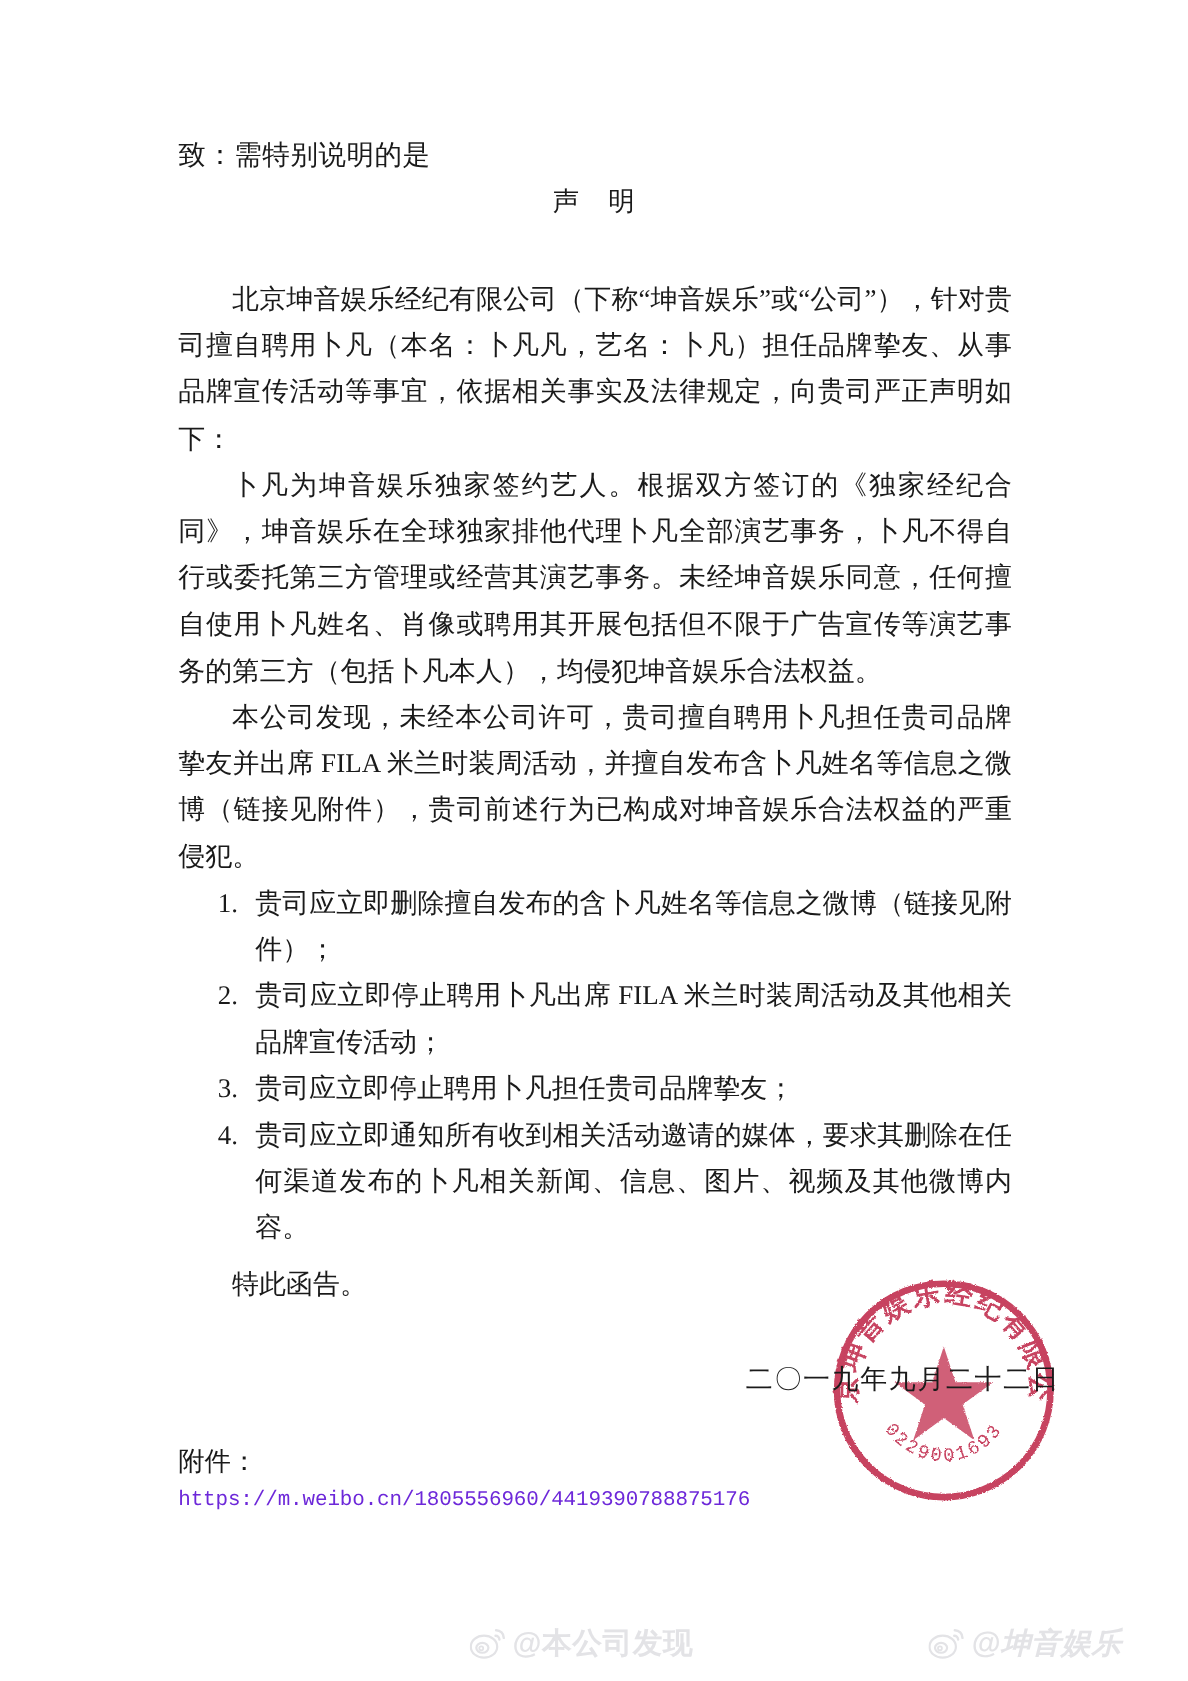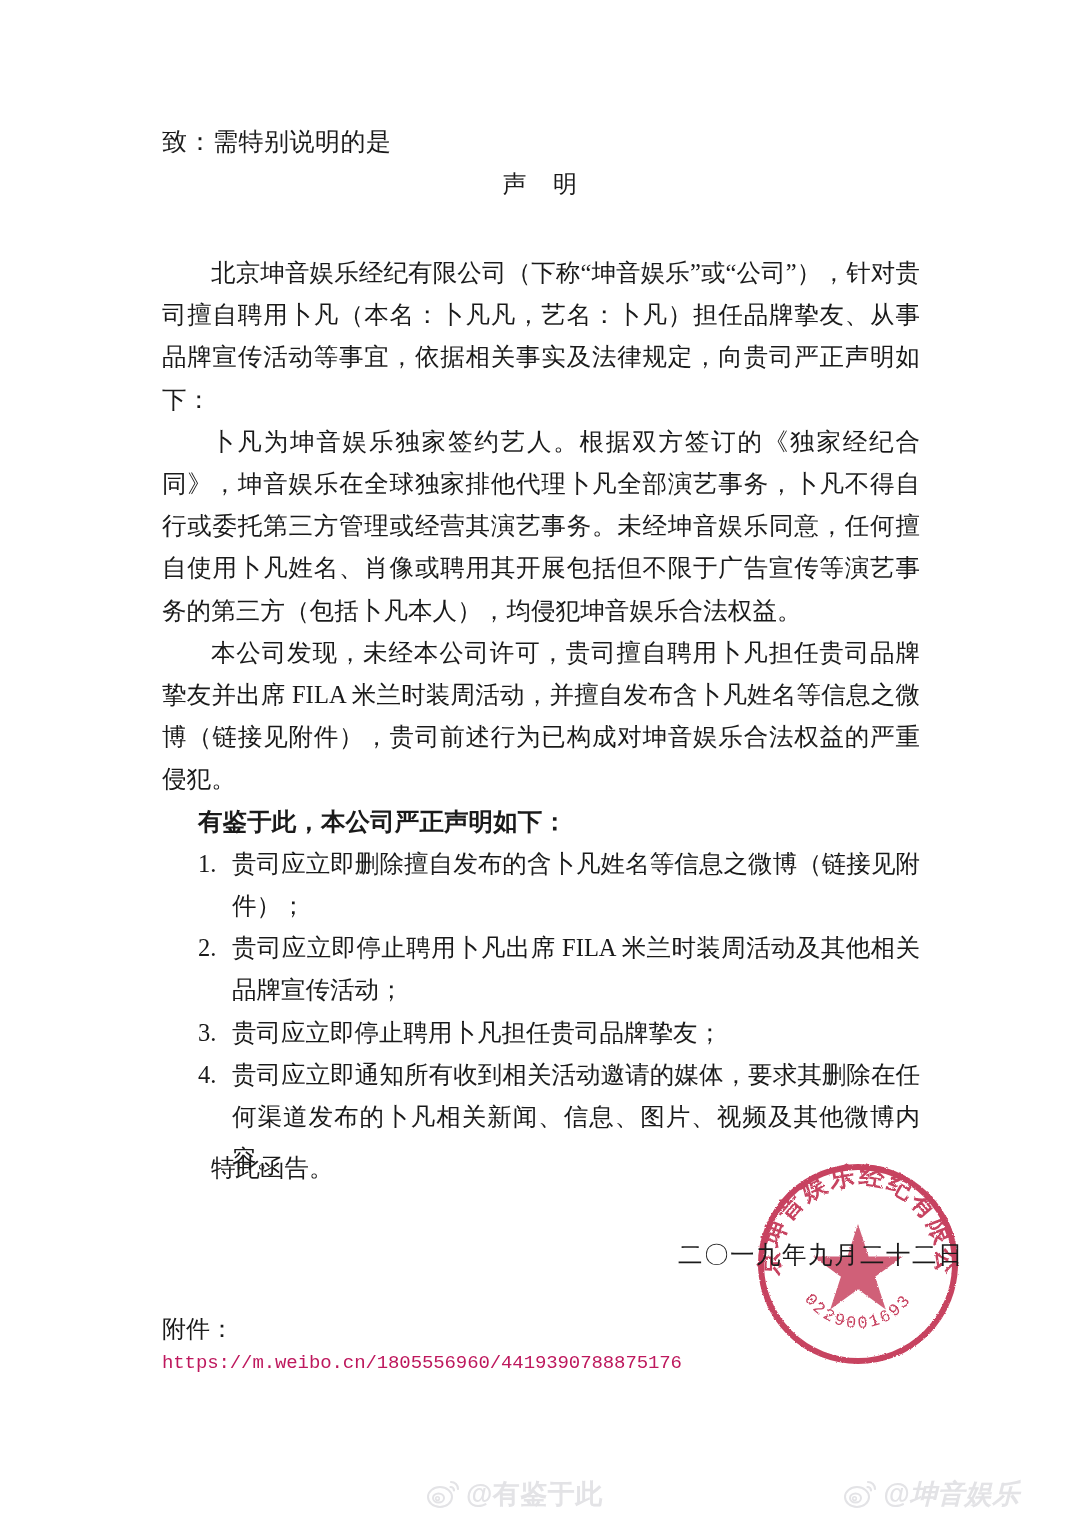--- a/index.html
+++ b/index.html
@@ -141,21 +141,21 @@
     top: 1312px;
     font-size: 24px;
     line-height: 34px;
   }
   .attachment .att-label { display: block; }
   .attachment .att-url {
     display: block;
     font-family: "Liberation Mono", "DejaVu Sans Mono", monospace;
     font-size: 19px;
     letter-spacing: -0.1px;
-    color: #be185d;
+    color: #6d28d9;
   }
 
   
   .watermark {
     position: absolute;
     display: flex;
     align-items: center;
     gap: 5px;
     color: #e3e3e6;
     font-family: "Liberation Sans", sans-serif;
@@ -179,21 +179,20 @@
 
   <div class="doc-title">
     <span>声</span><span class="sp"></span><span>明</span>
   </div>
 
   <div class="body-block">
     <p class="para">北京坤音娱乐经纪有限公司（下称“坤音娱乐”或“公司”），针对贵司擅自聘用卜凡（本名：卜凡凡，艺名：卜凡）担任品牌挚友、从事品牌宣传活动等事宜，依据相关事实及法律规定，向贵司严正声明如下：</p>
     <p class="para">卜凡为坤音娱乐独家签约艺人。根据双方签订的《独家经纪合同》，坤音娱乐在全球独家排他代理卜凡全部演艺事务，卜凡不得自行或委托第三方管理或经营其演艺事务。未经坤音娱乐同意，任何擅自使用卜凡姓名、肖像或聘用其开展包括但不限于广告宣传等演艺事务的第三方（包括卜凡本人），均侵犯坤音娱乐合法权益。</p>
     <p class="para">本公司发现，未经本公司许可，贵司擅自聘用卜凡担任贵司品牌挚友并出席 FILA 米兰时装周活动，并擅自发布含卜凡姓名等信息之微博（链接见附件），贵司前述行为已构成对坤音娱乐合法权益的严重侵犯。</p>
 
-    <p class="para bold">有鉴于此，本公司严正声明如下：</p>
 
     <ol class="claims">
       <li>
         <span class="num">1.</span>
         <span class="li-text">贵司应立即删除擅自发布的含卜凡姓名等信息之微博（链接见附件）；</span>
       </li>
       <li>
         <span class="num">2.</span>
         <span class="li-text">贵司应立即停止聘用卜凡出席 FILA 米兰时装周活动及其他相关品牌宣传活动；</span>
       </li>
@@ -250,21 +249,21 @@
   <div class="watermark wm-center">
     <span class="wb-logo">
       <svg viewBox="0 0 34 30" xmlns="http://www.w3.org/2000/svg" aria-hidden="true">
         <ellipse cx="13" cy="18" rx="12" ry="10" fill="none" stroke="#e3e3e6" stroke-width="2"></ellipse>
         <ellipse cx="11.5" cy="19" rx="5.5" ry="4.5" fill="none" stroke="#e3e3e6" stroke-width="2"></ellipse>
         <circle cx="10.5" cy="19.5" r="1.8" fill="none" stroke="#e3e3e6" stroke-width="1.6"></circle>
         <path d="M24 3 a7 7 0 0 1 7 7" fill="none" stroke="#e3e3e6" stroke-width="2.2" stroke-linecap="round"></path>
         <path d="M23.5 8 a3.5 3.5 0 0 1 3.5 3.5" fill="none" stroke="#e3e3e6" stroke-width="2.2" stroke-linecap="round"></path>
       </svg>
     </span>
-    <span>@有鉴于此</span>
+    <span>@本公司发现</span>
   </div>
 
   <div class="watermark wm-right">
     <span class="wb-logo">
       <svg viewBox="0 0 34 30" xmlns="http://www.w3.org/2000/svg" aria-hidden="true">
         <ellipse cx="13" cy="18" rx="12" ry="10" fill="none" stroke="#e3e3e6" stroke-width="2"></ellipse>
         <ellipse cx="11.5" cy="19" rx="5.5" ry="4.5" fill="none" stroke="#e3e3e6" stroke-width="2"></ellipse>
         <circle cx="10.5" cy="19.5" r="1.8" fill="none" stroke="#e3e3e6" stroke-width="1.6"></circle>
         <path d="M24 3 a7 7 0 0 1 7 7" fill="none" stroke="#e3e3e6" stroke-width="2.2" stroke-linecap="round"></path>
         <path d="M23.5 8 a3.5 3.5 0 0 1 3.5 3.5" fill="none" stroke="#e3e3e6" stroke-width="2.2" stroke-linecap="round"></path>

